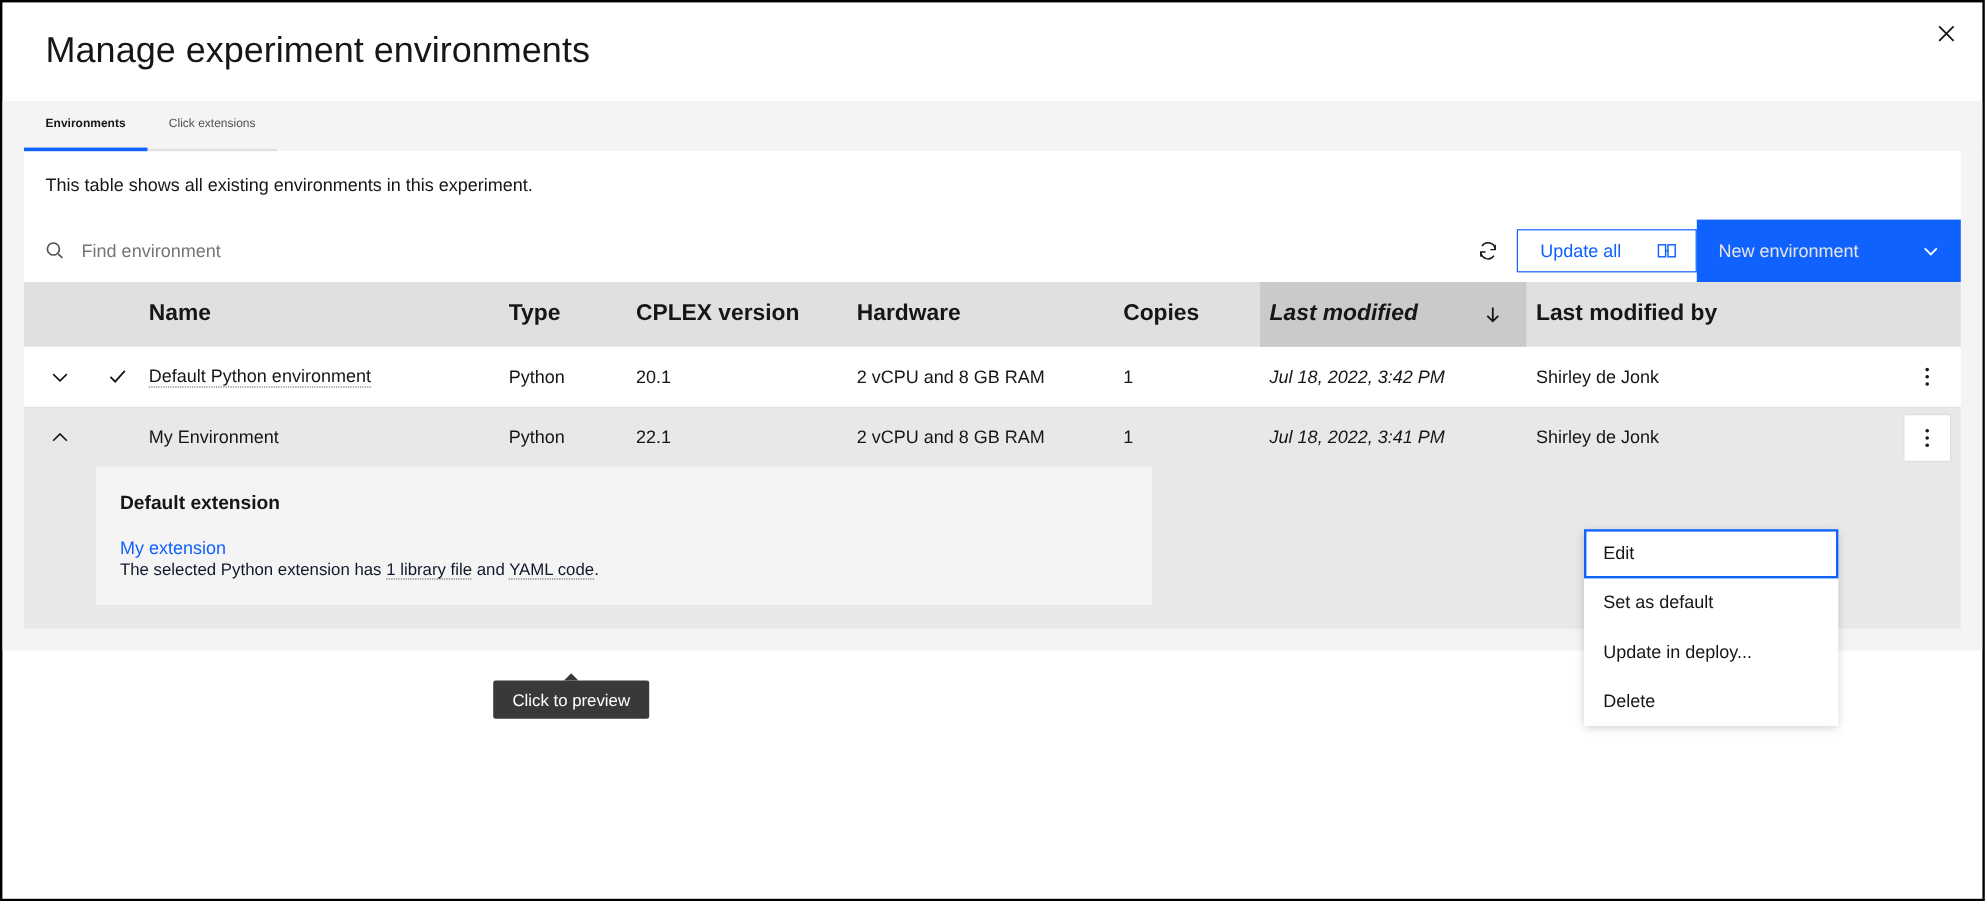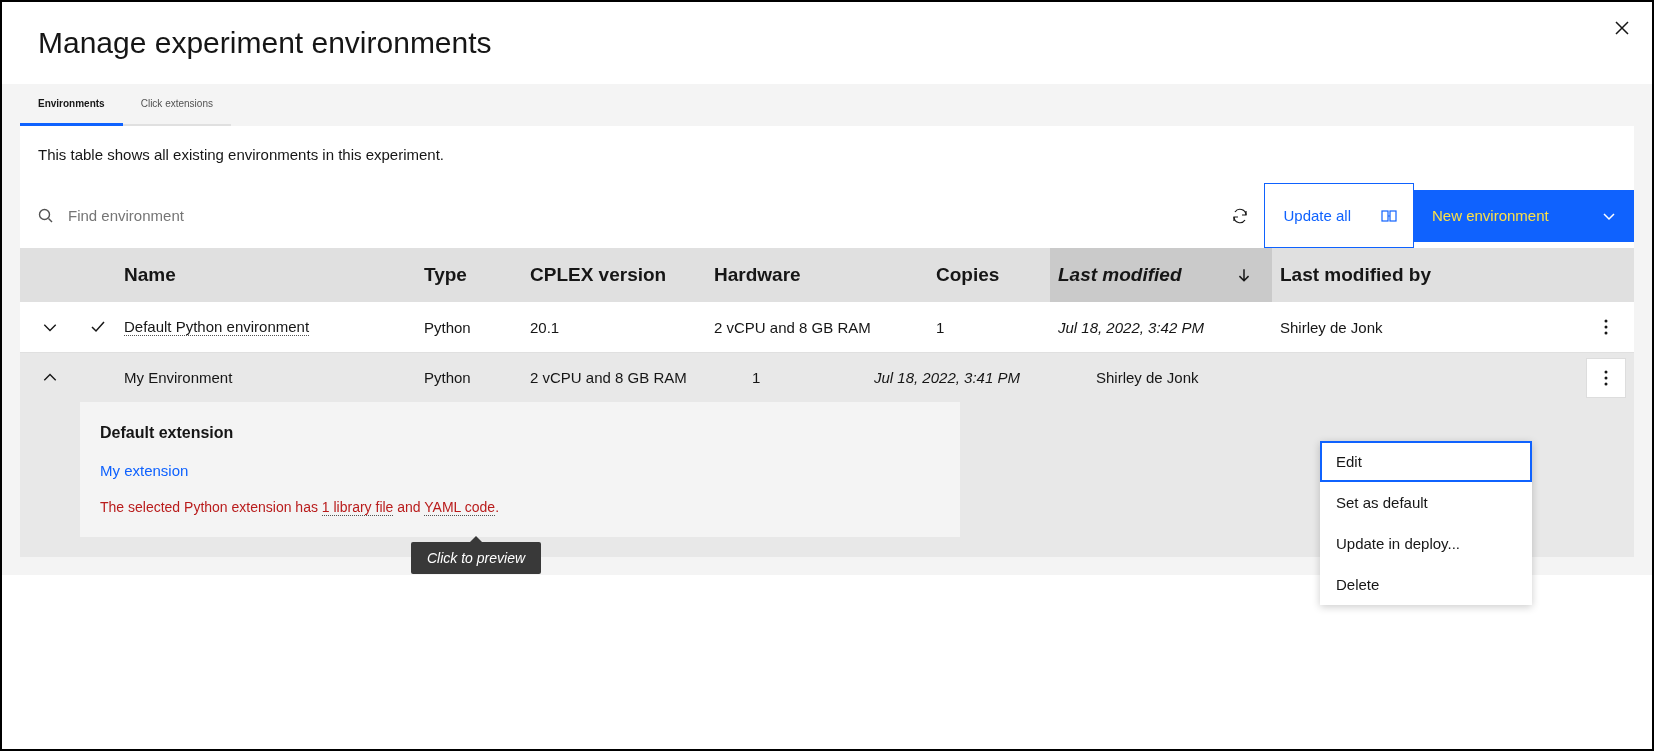--- a/index.html
+++ b/index.html
@@ -99,31 +99,31 @@
       height: 48px;
       display: flex;
       align-items: center;
       justify-content: center;
       cursor: pointer;
     }
     .update-all-btn {
       border: 1px solid #0f62fe;
       color: #0f62fe;
       background: #fff;
-      height: 65px;
+      height: 36px;
       padding: 0 16px 0 18px;
       display: flex;
       align-items: center;
       gap: 30px;
       cursor: pointer;
       font-size: 15px;
     }
     .new-env-btn {
       background: #0f62fe;
-      color: #fde047;
+      color: #e5e5e5;
       height: 52px;
       padding: 0 18px 0 18px;
       display: flex;
       align-items: center;
       gap: 40px;
       cursor: pointer;
       font-size: 15px;
       justify-content: space-between;
       width: 220px;
     }
@@ -251,22 +251,22 @@
       margin-bottom: 20px;
     }
     .ext-link {
       color: #0f62fe;
       font-size: 15px;
       text-decoration: none;
       cursor: pointer;
     }
     .ext-desc {
       font-size: 14px;
-      color: #b91c1c;
-      margin-top: 20px;
+      color: #0f172a;
+      margin-top: 0;
     }
     .dotted {
       border-bottom: 1px dotted #525252;
     }
     .tooltip {
       position: absolute;
       background: #393939;
       color: #fff;
       padding: 8px 16px;
       font-size: 14px;
@@ -407,20 +407,21 @@
 
     <div class="table-row expanded" style="border-bottom:none;">
       <div class="col-expand">
         <svg class="chevron" width="14" height="14" viewBox="0 0 14 14">
             <path d="M2 9 L7 4 L12 9" stroke="#161616" stroke-width="1.2" fill="none"></path>
           </svg>
       </div>
       <div class="col-check"></div>
       <div class="col-name">My Environment</div>
       <div class="col-type">Python</div>
+      <div class="col-cplex">22.1</div>
       <div class="col-hardware">2 vCPU and 8 GB RAM</div>
       <div class="col-copies">1</div>
       <div class="col-modified">Jul 18, 2022, 3:41 PM</div>
       <div class="col-modified-by">Shirley de Jonk</div>
       <div class="col-actions">
         <div class="kebab-btn active">
           <svg width="4" height="16" viewBox="0 0 4 16">
               <circle cx="2" cy="2" r="1.5" fill="#161616"></circle>
               <circle cx="2" cy="8" r="1.5" fill="#161616"></circle>
               <circle cx="2" cy="14" r="1.5" fill="#161616"></circle>
@@ -434,21 +435,21 @@
         <div class="ext-title">Default extension</div>
         <a class="ext-link">My extension</a>
         <div class="ext-desc">
           <span>The selected Python extension has </span><span class="dotted">1 library file</span><span> and </span><span class="dotted">YAML code</span><span>.</span>
         </div>
       </div>
     </div>
   </div>
 </div>
 
-<div class="tooltip" style="top:540px; left:409px;font-style:italic;">
+<div class="tooltip" style="top:565px; left:409px;">
   <span>Click to preview</span>
 </div>
 
 <div class="context-menu" style="top:439px; right:120px;">
   <div class="menu-item highlighted">Edit</div>
   <div class="menu-item">Set as default</div>
   <div class="menu-item">Update in deploy...</div>
   <div class="menu-item">Delete</div>
 </div>
 

